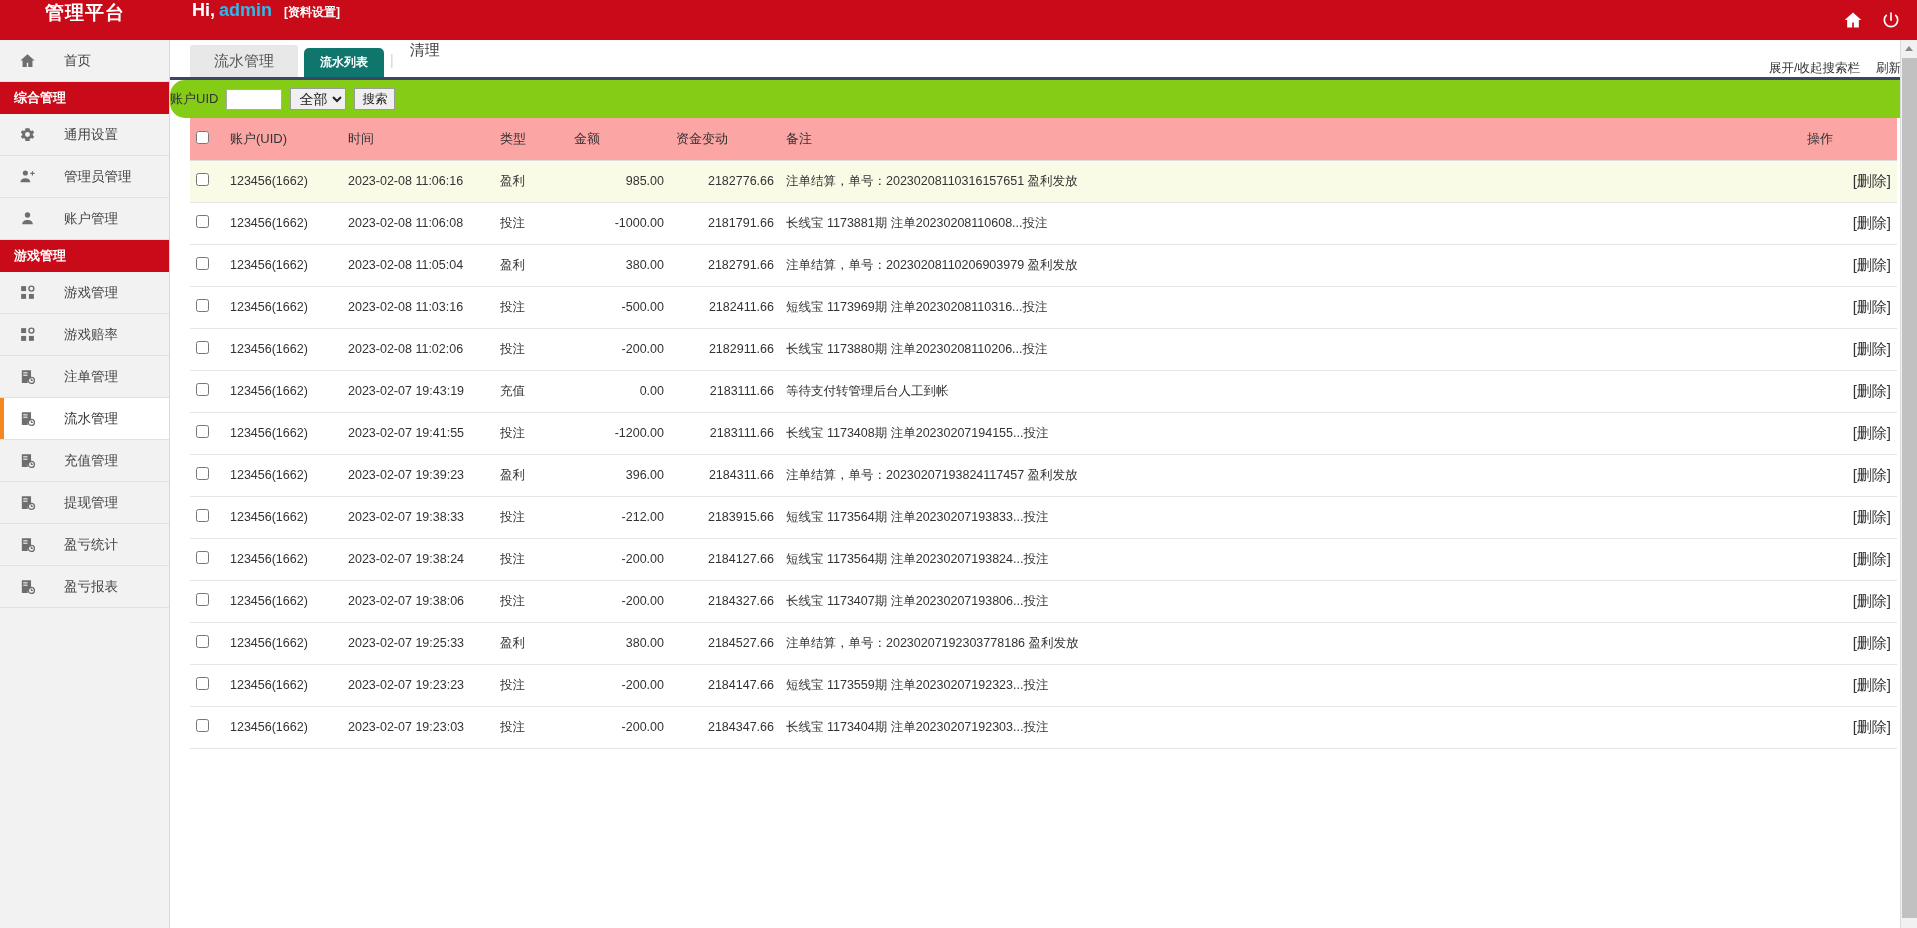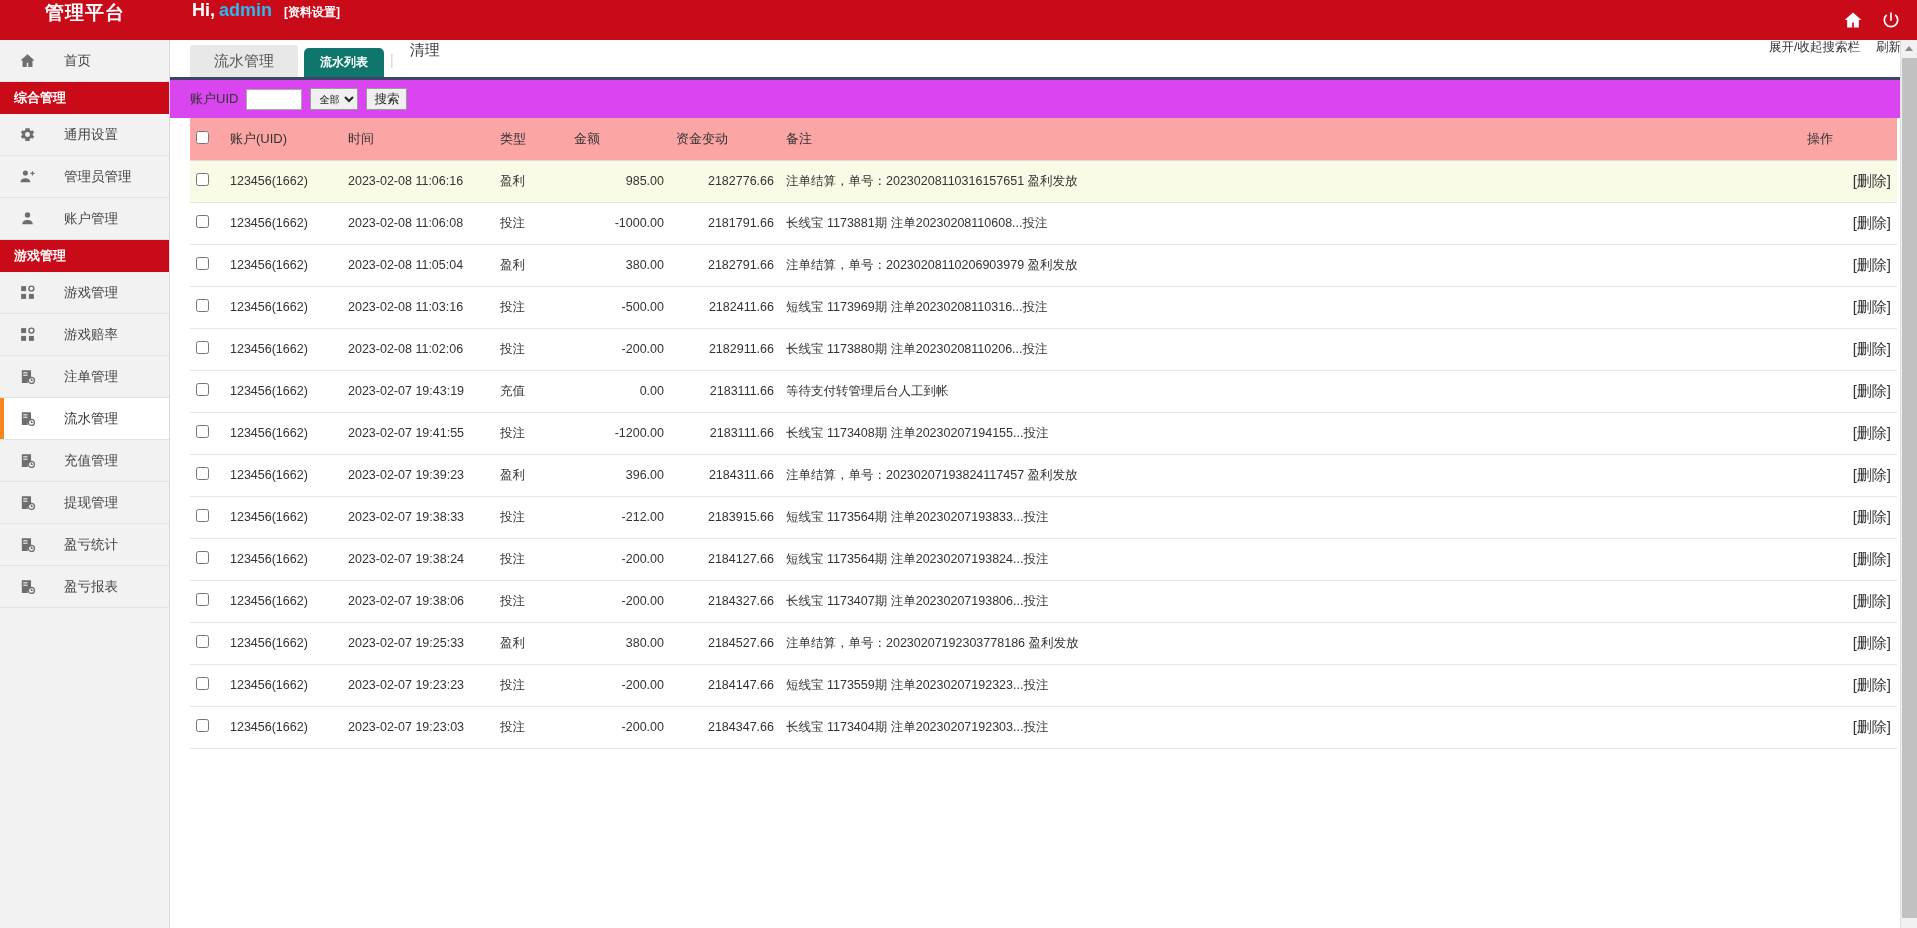--- a/index.html
+++ b/index.html
@@ -94,41 +94,42 @@
     padding: 8px 16px 9px;
     border-radius: 5px 5px 0 0;
     margin-left: 6px; line-height: 1;
   }
   .tab-sep { color: #d2d2d2; font-size: 14px; padding: 0 6px 9px; }
   .tab-link {
     color: #404040; font-size: 15px;
     padding: 0 10px 20px; line-height: 1;
   }
   .tabstrip-right {
-    position: absolute; right: 16px; bottom: 21px;
+    position: absolute; right: 16px; bottom: 0;
     display: flex; gap: 16px; align-items: center;
   }
   .tabstrip-right span { font-size: 12.5px; color: #333333; }
 
   .searchbar {
     height: 38px; flex: 0 0 38px;
     display: flex; align-items: center;
-    padding-left: 20px; gap: 8px;
-    background: #d946ef;
+    gap: 8px;
+    background: #84cc16;
+    border-radius: 15px;
   }
   .searchbar .lbl { font-size: 13px; color: #333333; }
   .searchbar input.txt {
     width: 56px; height: 21px;
     border: 1px solid #aaaaaa; background: #ffffff;
     font-size: 12px; padding: 0 3px;
     font-family: "Liberation Sans", sans-serif;
   }
   .searchbar select {
     height: 22px; border: 1px solid #9a9a9a;
-    background: #f0f0f0; font-size: 10px;
+    background: #f0f0f0; font-size: 14px;
     font-family: "Liberation Sans", sans-serif;
     padding: 0 2px 0 4px; color: #222;
   }
   .searchbar button.btn {
     height: 22px; border: 1px solid #9a9a9a;
     background: #f0f0f0; font-size: 12.5px;
     font-family: "Liberation Sans", sans-serif;
     padding: 0 7px; color: #222; cursor: pointer;
   }
 

